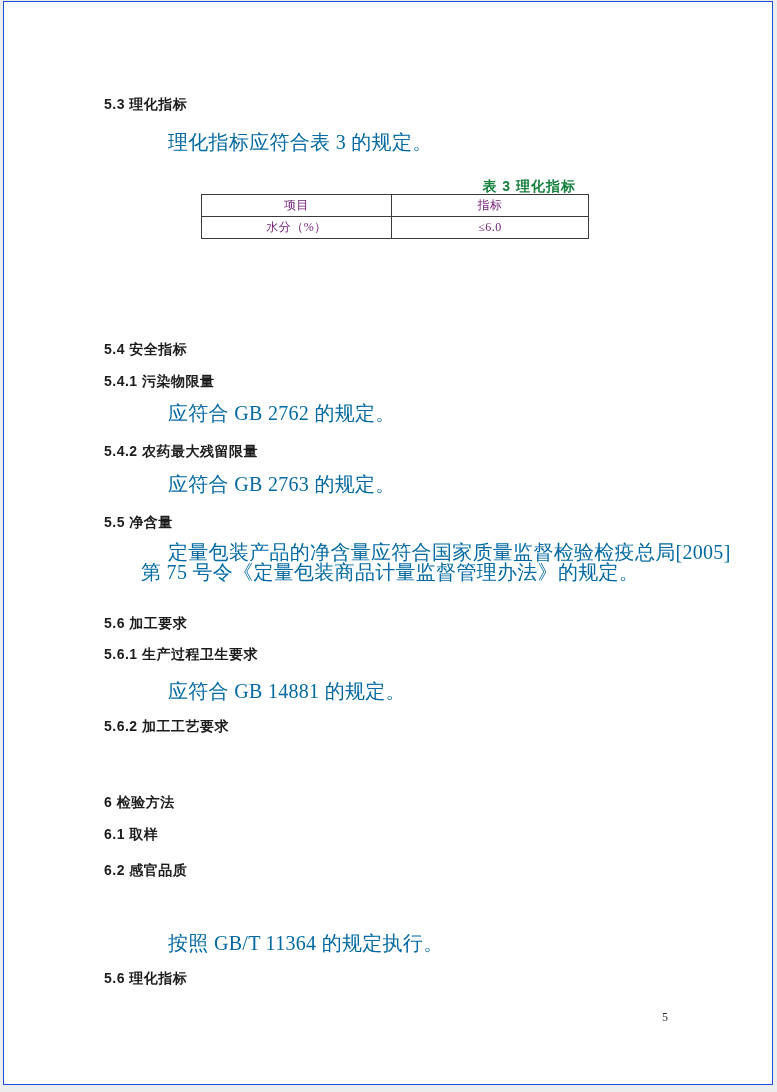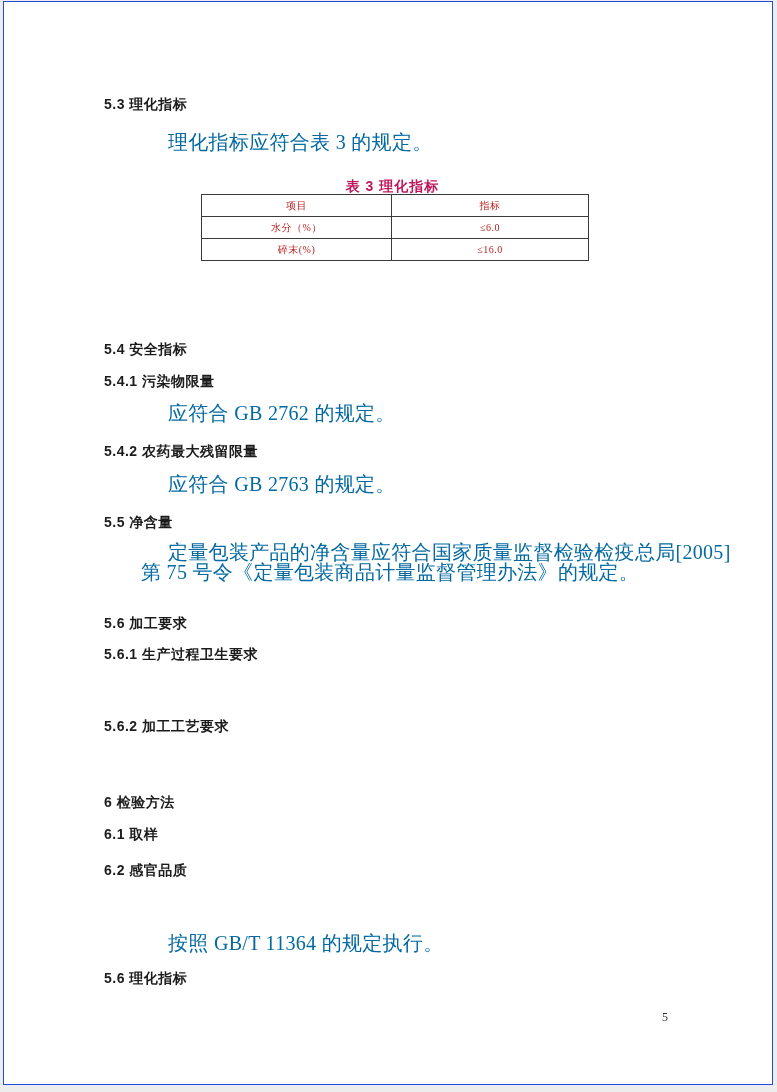--- a/index.html
+++ b/index.html
@@ -40,40 +40,40 @@
     color: #0369a1;
     text-indent: 27px;
     letter-spacing: 0.3px;
     margin-left: 37px;
   }
   .para.wrap {
     white-space: normal;
     line-height: 20px;
   }
   .table-title {
-    left: 195px;
+    left: 185px;
     width: 387px;
-    text-align: center;
+    text-align: right;
     font-family: "Liberation Sans", sans-serif;
     font-weight: bold;
     font-size: 14px;
     line-height: 16px;
-    color: #be185d;
+    color: #15803d;
     letter-spacing: 1px;
   }
   table.spec {
     position: absolute;
     left: 197px;
     top: 192px;
     width: 387px;
     border-collapse: collapse;
     table-layout: fixed;
     font-family: "Liberation Serif", serif;
-    font-size: 10px;
-    color: #b91c1c;
+    font-size: 12px;
+    color: #701a75;
   }
   table.spec td, table.spec th {
     border: 1px solid #3a3a3a;
     height: 21px;
     text-align: center;
     vertical-align: middle;
     font-weight: normal;
     padding: 0;
     letter-spacing: 0.5px;
   }
@@ -106,39 +106,36 @@
       <tr>
         <th>项目</th>
         <th>指标</th>
       </tr>
     </thead>
     <tbody>
       <tr>
         <td>水分（%）</td>
         <td>≤6.0</td>
       </tr>
-      <tr>
-        <td>碎末(%)</td>
-        <td>≤16.0</td>
-      </tr>
     </tbody>
   </table>
 
   <div class="blk heading" style="top:339px">5.4 安全指标</div>
   <div class="blk heading" style="top:371px">5.4.1 污染物限量</div>
   <div class="blk para" style="top:403px">应符合 GB 2762 的规定。</div>
 
   <div class="blk heading" style="top:441px">5.4.2 农药最大残留限量</div>
   <div class="blk para" style="top:474px">应符合 GB 2763 的规定。</div>
 
   <div class="blk heading" style="top:512px">5.5 净含量</div>
   <div class="blk para wrap" style="top:540px">定量包装产品的净含量应符合国家质量监督检验检疫总局[2005]第 75 号令《定量包装商品计量监督管理办法》的规定。</div>
 
   <div class="blk heading" style="top:613px">5.6 加工要求</div>
   <div class="blk heading" style="top:644px">5.6.1 生产过程卫生要求</div>
+  <div class="blk para" style="top:681px">应符合 GB 14881 的规定。</div>
 
   <div class="blk heading" style="top:716px">5.6.2 加工工艺要求</div>
 
   <div class="blk heading" style="top:792px">6 检验方法</div>
   <div class="blk heading" style="top:824px">6.1 取样</div>
 
   <div class="blk heading" style="top:860px">6.2 感官品质</div>
   <div class="blk para" style="top:933px">按照 GB/T 11364 的规定执行。</div>
 
   <div class="blk heading" style="top:968px">5.6 理化指标</div>

